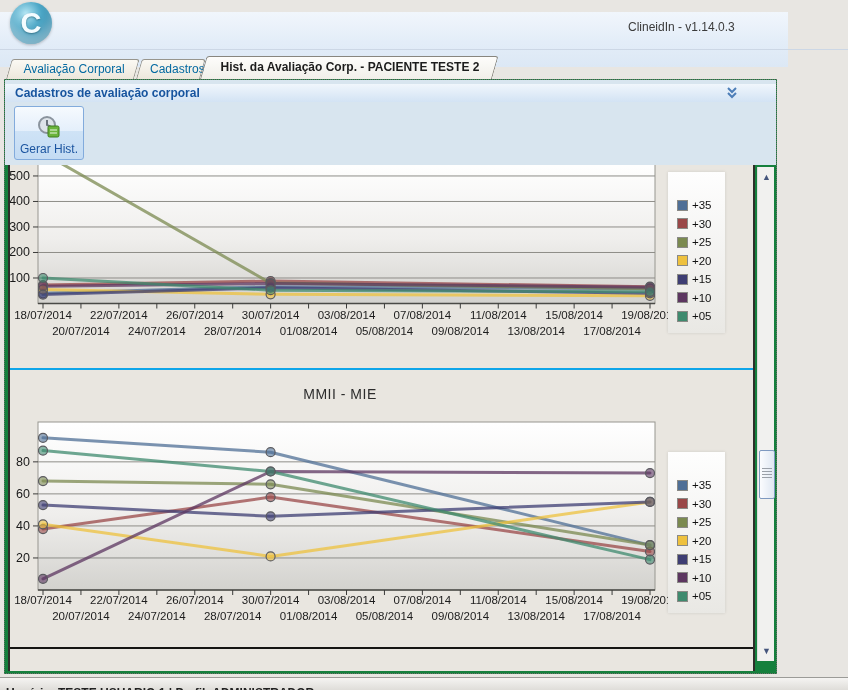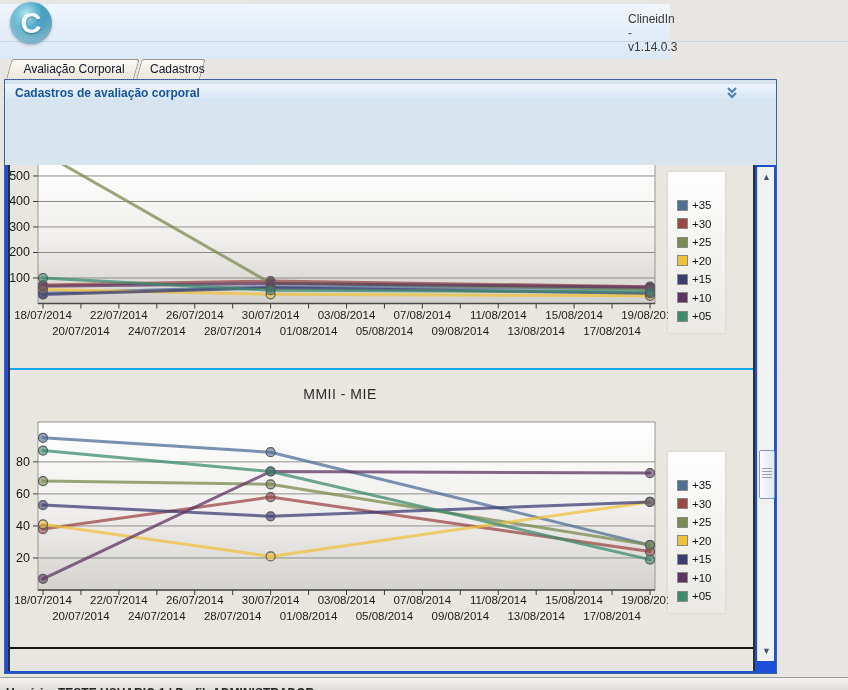--- a/index.html
+++ b/index.html
@@ -3,43 +3,43 @@
 <meta charset="utf-8">
 <style>
   html,body{margin:0;padding:0;}
   body{
     width:848px;height:690px;position:relative;overflow:hidden;
     background:#e8e6e2;
     font-family:"Liberation Sans","DejaVu Sans",sans-serif;
     -webkit-font-smoothing:antialiased;
   }
   
-  .titlebar{position:absolute;left:0;top:4px;width:670px;height:55px;
+  .titlebar{position:absolute;left:0;top:12px;width:788px;height:55px;
     background:linear-gradient(180deg,#f1f6fc 0%,#e3edf8 55%,#dce8f5 100%);}
   .titlebar-divider{position:absolute;left:0;top:37px;width:848px;height:1px;background:#ccd7e5;}
   .window-title{position:absolute;left:628px;top:8px;font-size:12px;color:#3b3b3b;}
   .logo{position:absolute;left:10px;top:2px;width:42px;height:42px;border-radius:50%;
     background:radial-gradient(circle at 38% 28%,#b8e8f5 0%,#4aa6c6 38%,#1f7ea3 70%,#156079 100%);
     box-shadow:inset 0 -10px 12px rgba(255,255,255,.45), 0 1px 3px rgba(0,0,0,.25);
     display:flex;align-items:center;justify-content:center;z-index:30;}
   .logo span{color:#f4fcff;font-size:29px;font-weight:bold;line-height:1;text-shadow:0 1px 2px rgba(0,60,80,.5);}
   
   .tabstrip{position:absolute;left:0;top:55px;width:848px;height:24px;}
   .tab{position:absolute;bottom:0;height:20px;cursor:default;}
   .tab .bg{position:absolute;inset:0;background:linear-gradient(180deg,#fbf9f3,#ece7dc);
     border:1px solid #97958d;border-bottom:none;border-radius:3px 3px 0 0;
     transform:skewX(-16deg);transform-origin:0 100%;}
-  .tab .lbl{position:relative;display:block;text-align:center;font-size:12px;color:#0f172a;
+  .tab .lbl{position:relative;display:block;text-align:center;font-size:12px;color:#0369a1;
     line-height:20px;padding:0 6px 0 14px;white-space:nowrap;}
   .tab.active{height:23px;z-index:5;}
   .tab.active .bg{background:linear-gradient(180deg,#fdfdfb,#f1efe9);border-color:#88867e;}
   .tab.active .lbl{font-weight:bold;color:#1c1c1c;line-height:23px;}
   
   .main-panel{position:absolute;left:4px;top:79px;width:773px;height:595px;
-    border:1px dotted #6e6e6a;background:#1d4ed8;box-sizing:border-box;}
+    border:1px dotted #6e6e6a;background:#15803d;box-sizing:border-box;}
   .toolbar-zone{position:absolute;left:0;top:0;width:100%;height:85px;background:#d8e5ef;}
   .panel-header{position:absolute;left:0;top:4px;width:100%;height:18px;
     background:linear-gradient(180deg,#f0f6fc 0%,#d3e3f4 100%);}
   .panel-header .txt{position:absolute;left:10px;top:2px;font-size:12px;font-weight:bold;color:#17549e;}
   .collapse-btn{position:absolute;right:36px;top:2px;width:16px;height:14px;cursor:pointer;}
   
   .tb-btn{position:absolute;width:70px;height:54px;box-sizing:border-box;
     border:1px solid #82abdc;border-radius:3px;cursor:pointer;
     background:linear-gradient(180deg,#f6fafe 0%,#e4effb 46%,#cfe3f6 47%,#c3dbf3 100%);
     display:flex;flex-direction:column;align-items:center;justify-content:flex-end;padding-bottom:3px;}
@@ -97,35 +97,51 @@
 
 <div class="tabstrip" id="tabstrip">
     <div class="tab" style="left: 6px; width: 128px;">
       <span class="bg"></span>
       <span class="lbl">Avaliação Corporal</span>
     </div>
     <div class="tab" style="left: 136px; width: 64px;">
       <span class="bg"></span>
       <span class="lbl">Cadastros</span>
     </div>
+    <div class="tab active" style="left: 200px; width: 292px;">
+      <span class="bg"></span>
+      <span class="lbl">Hist. da Avaliação Corp. - PACIENTE TESTE 2</span>
+    </div>
   </div>
 
 <div class="main-panel">
   <div class="toolbar-zone"></div>
 
   <div class="panel-header">
     <span class="txt">Cadastros de avaliação corporal</span>
     <span class="collapse-btn">
       <svg width="16" height="14" viewBox="0 0 16 14">
         <polyline points="4,2 8,6 12,2" fill="none" stroke="#4d7eb8" stroke-width="2"></polyline>
         <polyline points="4,7 8,11 12,7" fill="none" stroke="#4d7eb8" stroke-width="2"></polyline>
       </svg>
     </span>
   </div>
 
+  <div class="tb-btn" id="btn-gerar">
+    <span class="ic">
+      <svg width="28" height="26" viewBox="0 0 28 26">
+        <circle cx="12" cy="10" r="8" fill="#dde3e9" stroke="#8b949e" stroke-width="2"></circle>
+        <path d="M12 5 L12 10 L16 12" fill="none" stroke="#6b747e" stroke-width="2"></path>
+        <rect x="13" y="11" width="11" height="11" rx="1.5" fill="#6ab43c" stroke="#3f7d1f"></rect>
+        <line x1="15" y1="15" x2="22" y2="15" stroke="#eaf6e2"></line>
+        <line x1="15" y1="18" x2="22" y2="18" stroke="#eaf6e2"></line>
+      </svg>
+    </span>
+    <span class="cap">Gerar Hist.</span>
+  </div>
 
 
 
   <div class="charts">
     <div class="chart-section" id="section1">
       <svg class="chart-svg" id="chart1-svg" width="743" height="203">
           <defs>
             <linearGradient id="plotbg1" x1="0" y1="0" x2="0" y2="1">
               <stop offset="0%" stop-color="#ffffff"></stop>
               <stop offset="55%" stop-color="#efeeec"></stop>

